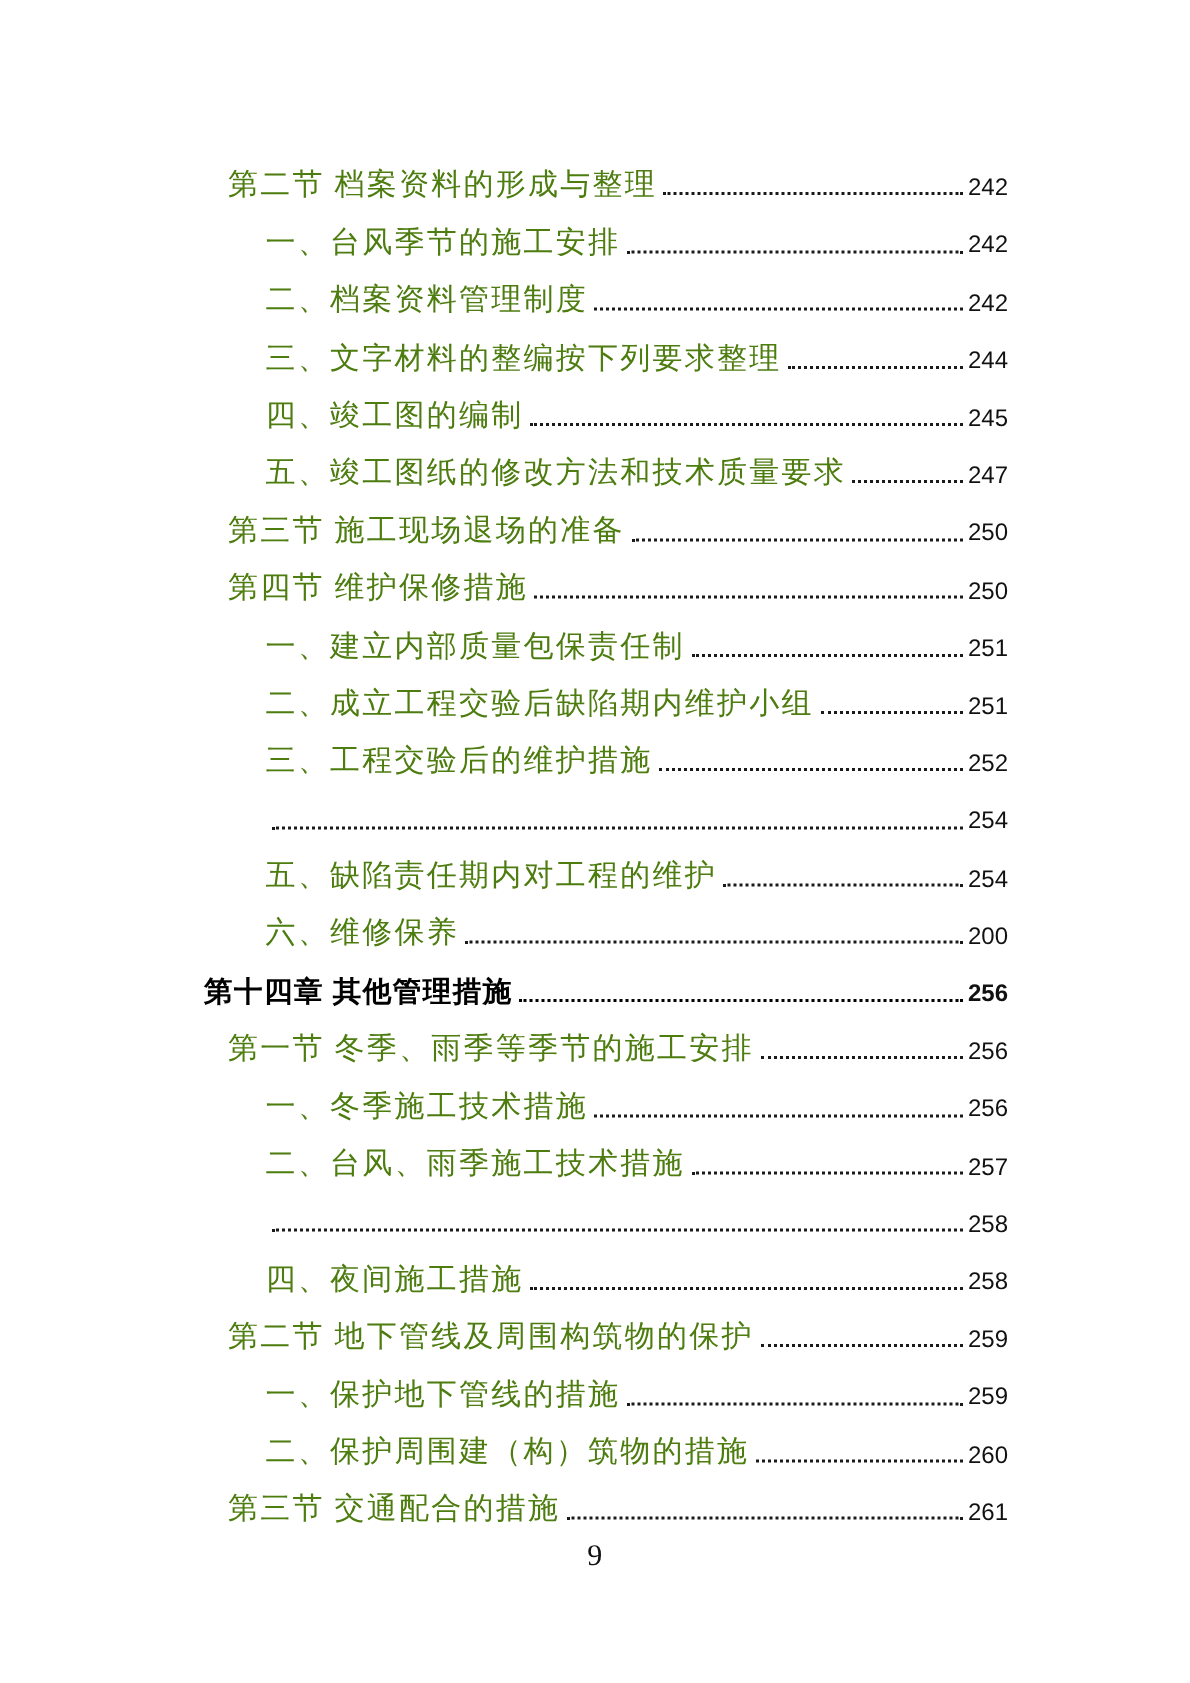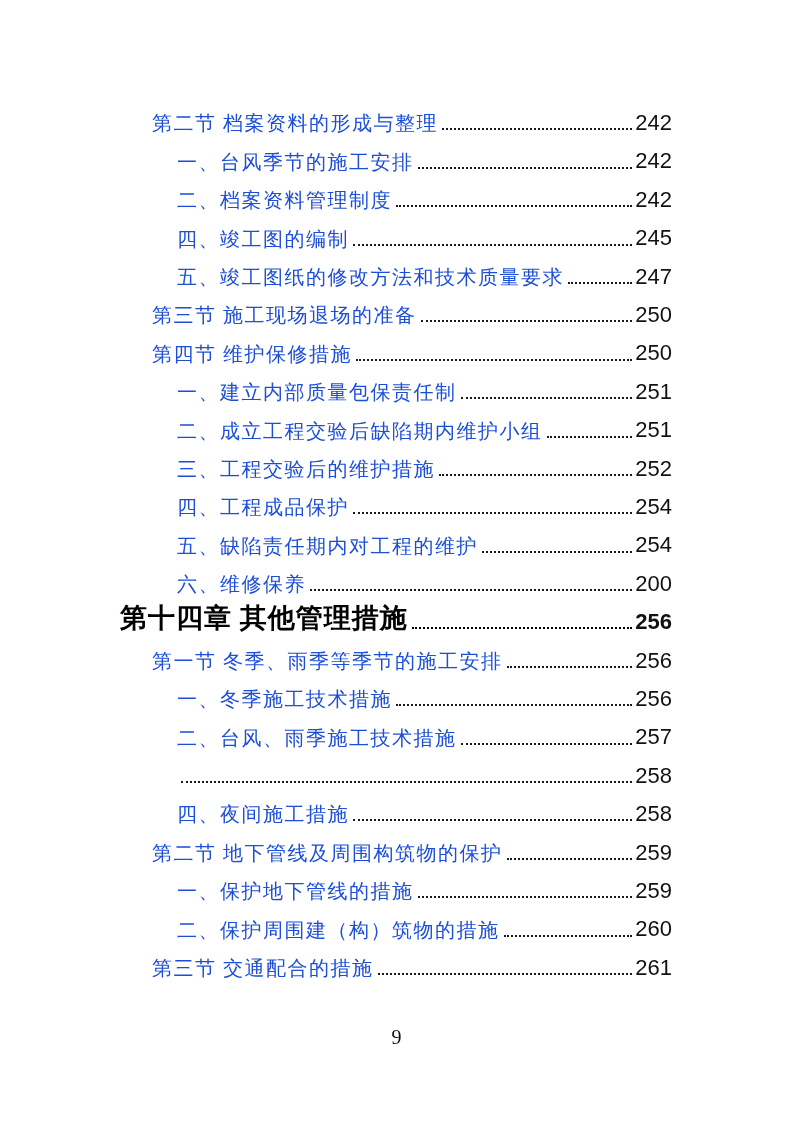--- a/index.html
+++ b/index.html
@@ -26,45 +26,46 @@
   .toc-entry {
     display: flex;
     align-items: flex-end;
     height: 38.4px;
   }
   .toc-label {
     white-space: nowrap;
     font-size: 20px;
     line-height: 1.15;
     letter-spacing: 1.5px;
-    color: #1d4ed8;
+    color: #4d7c0f;
   }
   .toc-leader {
     flex: 1 1 auto;
     border-bottom: 2px dotted #1a1a1a;
     margin: 0 3px 5px 4px;
     min-width: 12px;
   }
   .toc-page {
     white-space: nowrap;
     font-family: "Liberation Sans", "DejaVu Sans", sans-serif;
-    font-size: 22px;
+    font-size: 16px;
     line-height: 1.15;
     color: #111111;
   }
   
   .lvl-chapter { padding-left: 0; }
   .lvl-section { padding-left: 32px; }
   .lvl-item    { padding-left: 57px; }
   
   .lvl-chapter .toc-label {
     font-weight: bold;
-    font-size: 27px;
+    font-size: 19px;
     letter-spacing: 1px;
     color: #000000;
+    margin-left: 16px;
   }
   .lvl-chapter .toc-page { font-weight: bold; }
   .lvl-chapter .toc-leader { border-bottom-width: 2px; border-bottom-color: #000000; }
   .page-footer {
     position: absolute;
     left: 0;
     right: 0;
     top: 1026px;
     text-align: center;
     font-size: 20px;
@@ -89,20 +90,25 @@
       <span class="toc-leader"></span>
       <span class="toc-page">242</span>
     </div>
 
     <div class="toc-entry lvl-item">
       <span class="toc-label">二、档案资料管理制度</span>
       <span class="toc-leader"></span>
       <span class="toc-page">242</span>
     </div>
 
+    <div class="toc-entry lvl-item">
+      <span class="toc-label">三、文字材料的整编按下列要求整理</span>
+      <span class="toc-leader"></span>
+      <span class="toc-page">244</span>
+    </div>
 
     <div class="toc-entry lvl-item">
       <span class="toc-label">四、竣工图的编制</span>
       <span class="toc-leader"></span>
       <span class="toc-page">245</span>
     </div>
 
     <div class="toc-entry lvl-item">
       <span class="toc-label">五、竣工图纸的修改方法和技术质量要求</span>
       <span class="toc-leader"></span>
@@ -133,21 +139,20 @@
       <span class="toc-page">251</span>
     </div>
 
     <div class="toc-entry lvl-item">
       <span class="toc-label">三、工程交验后的维护措施</span>
       <span class="toc-leader"></span>
       <span class="toc-page">252</span>
     </div>
 
     <div class="toc-entry lvl-item">
-      <span class="toc-label">四、工程成品保护</span>
       <span class="toc-leader"></span>
       <span class="toc-page">254</span>
     </div>
 
     <div class="toc-entry lvl-item">
       <span class="toc-label">五、缺陷责任期内对工程的维护</span>
       <span class="toc-leader"></span>
       <span class="toc-page">254</span>
     </div>
 

